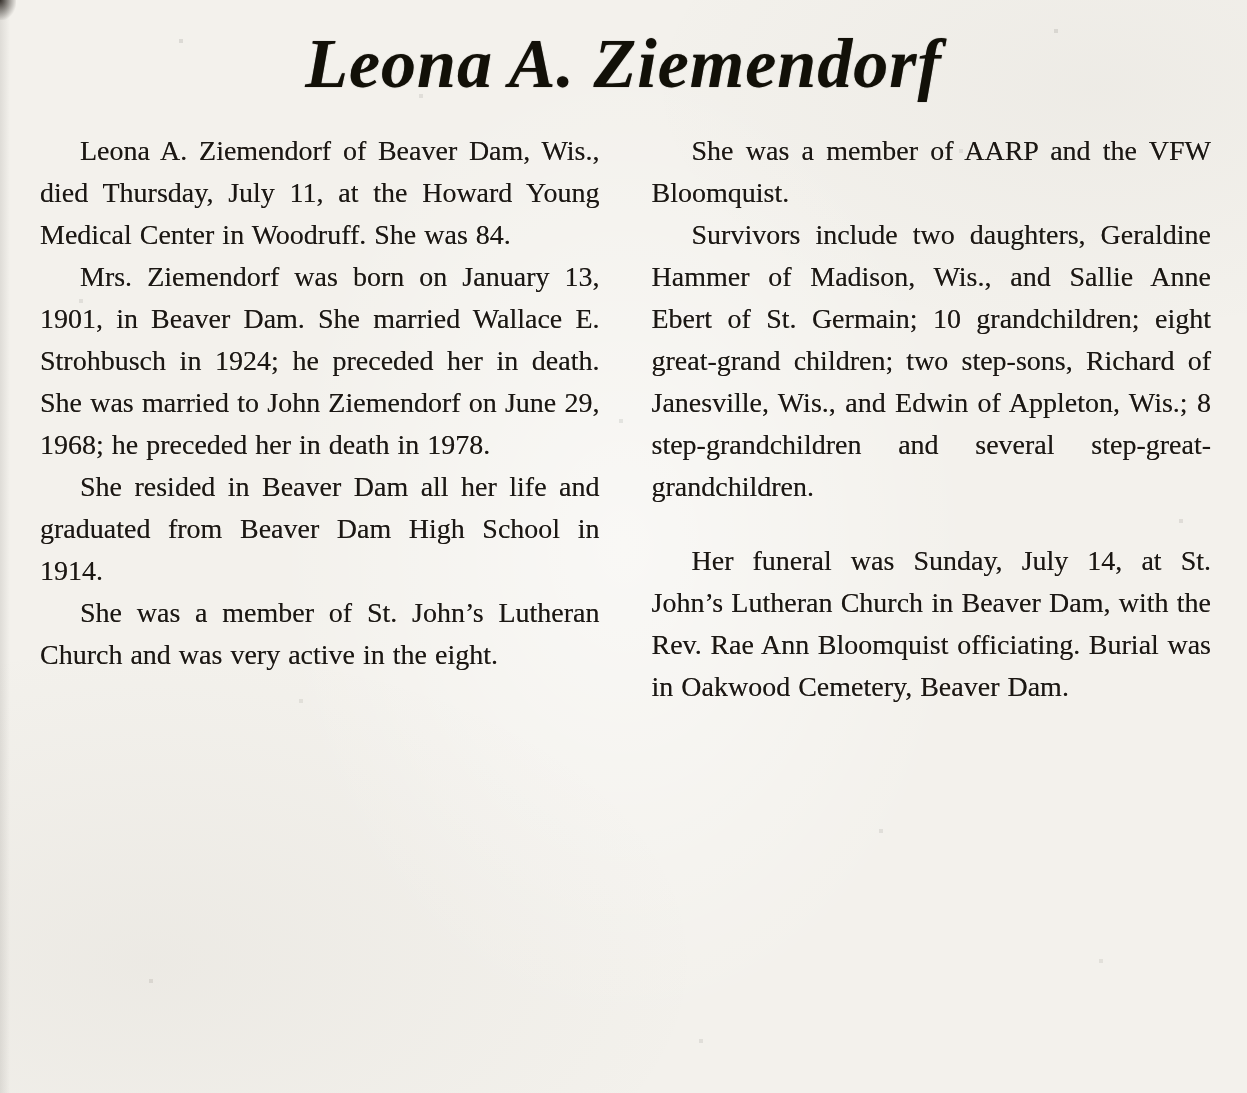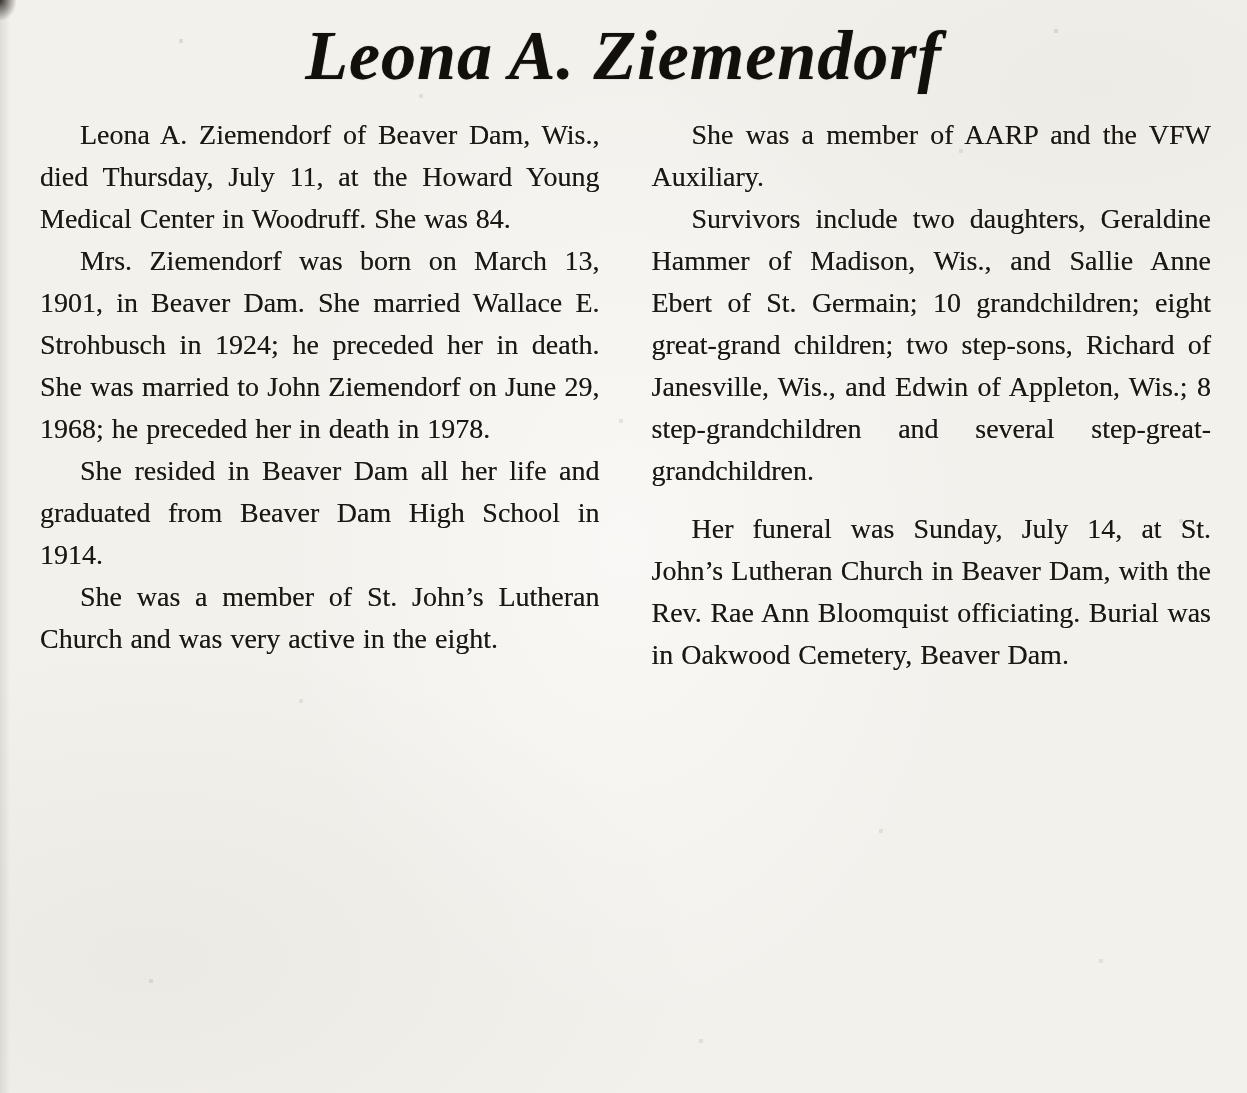--- a/index.html
+++ b/index.html
@@ -14,21 +14,21 @@
     overflow: hidden;
     background-color: #f3f1ec;
     background-image:
       radial-gradient(ellipse 900px 520px at 12% 88%, rgba(118,108,92,0.055), transparent 62%),
       radial-gradient(ellipse 760px 420px at 88% 8%, rgba(118,108,92,0.045), transparent 60%),
       radial-gradient(ellipse 500px 700px at 50% 50%, rgba(255,255,255,0.5), transparent 70%),
       linear-gradient(90deg, rgba(40,35,30,0.10), rgba(40,35,30,0.0) 10px);
     color: #1b1713;
   }
   .headline {
-    margin: 8px;
+    margin: 16px;
     padding-top: 12px;
     text-align: center;
     font-family: "Liberation Serif", serif;
     font-style: italic;
     font-weight: bold;
     font-size: 70px;
     line-height: 72px;
     letter-spacing: 1px;
     color: #121008;
     text-shadow: 0 0 1px rgba(10,8,5,0.5);
@@ -43,21 +43,21 @@
     margin: 0;
     font-size: 28px;
     line-height: 42px;
     text-align: justify;
     text-indent: 40px;
     color: #1b1713;
     text-shadow: 0 0 0.6px rgba(20,15,10,0.55);
     word-spacing: 1px;
   }
   .col p.gap-sm { margin-top: 14px; }
-  .col p.gap-lg { margin-top: 16px; }
+  .col p.gap-lg { margin-top: 32px; }
   
   .corner-mark {
     position: absolute; left: 0; top: 0;
     width: 16px; height: 20px;
     background: radial-gradient(ellipse at 0% 0%, rgba(25,20,15,0.85), rgba(25,20,15,0) 75%);
   }
   .speckles {
     position: absolute; left: 0; top: 0; width: 2px; height: 2px;
     background: transparent;
     box-shadow:
@@ -82,25 +82,25 @@
 
   <div class="corner-mark"></div>
   <div class="speckles"></div>
 
   <h1 class="headline">Leona A. Ziemendorf</h1>
 
   <div class="cols">
 
     <div class="col">
       <p>Leona A. Ziemendorf of Beaver Dam, Wis., died Thursday, July 11, at the Howard Young Medical Center in Woodruff. She was 84.</p>
-      <p>Mrs. Ziemendorf was born on March 13, 1901, in Beaver Dam. She married Wallace E. Strohbusch in 1924; he preceded her in death. She was married to John Ziemendorf on June 29, 1968; he preceded her in death in 1978.</p>
+      <p>Mrs. Ziemendorf was born on January 13, 1901, in Beaver Dam. She married Wallace E. Strohbusch in 1924; he preceded her in death. She was married to John Ziemendorf on June 29, 1968; he preceded her in death in 1978.</p>
       <p>She resided in Beaver Dam all her life and graduated from Beaver Dam High School in 1914.</p>
       <p>She was a member of St. John’s Lutheran Church and was very active in the eight.</p>
     </div>
 
     <div class="col">
-      <p>She was a member of AARP and the VFW Auxiliary.</p>
+      <p>She was a member of AARP and the VFW Bloomquist.</p>
       <p>Survivors include two daughters, Geraldine Hammer of Madison, Wis., and Sallie Anne Ebert of St. Germain; 10 grandchildren; eight great-grand children; two step-sons, Richard of Janesville, Wis., and Edwin of Appleton, Wis.; 8 step-grandchildren and several step-great-grandchildren.</p>
       <p class="gap-lg">Her funeral was Sunday, July 14, at St. John’s Lutheran Church in Beaver Dam, with the Rev. Rae Ann Bloomquist officiating. Burial was in Oakwood Cemetery, Beaver Dam.</p>
     </div>
 
   </div>
 </div>
 
 </body></html>

